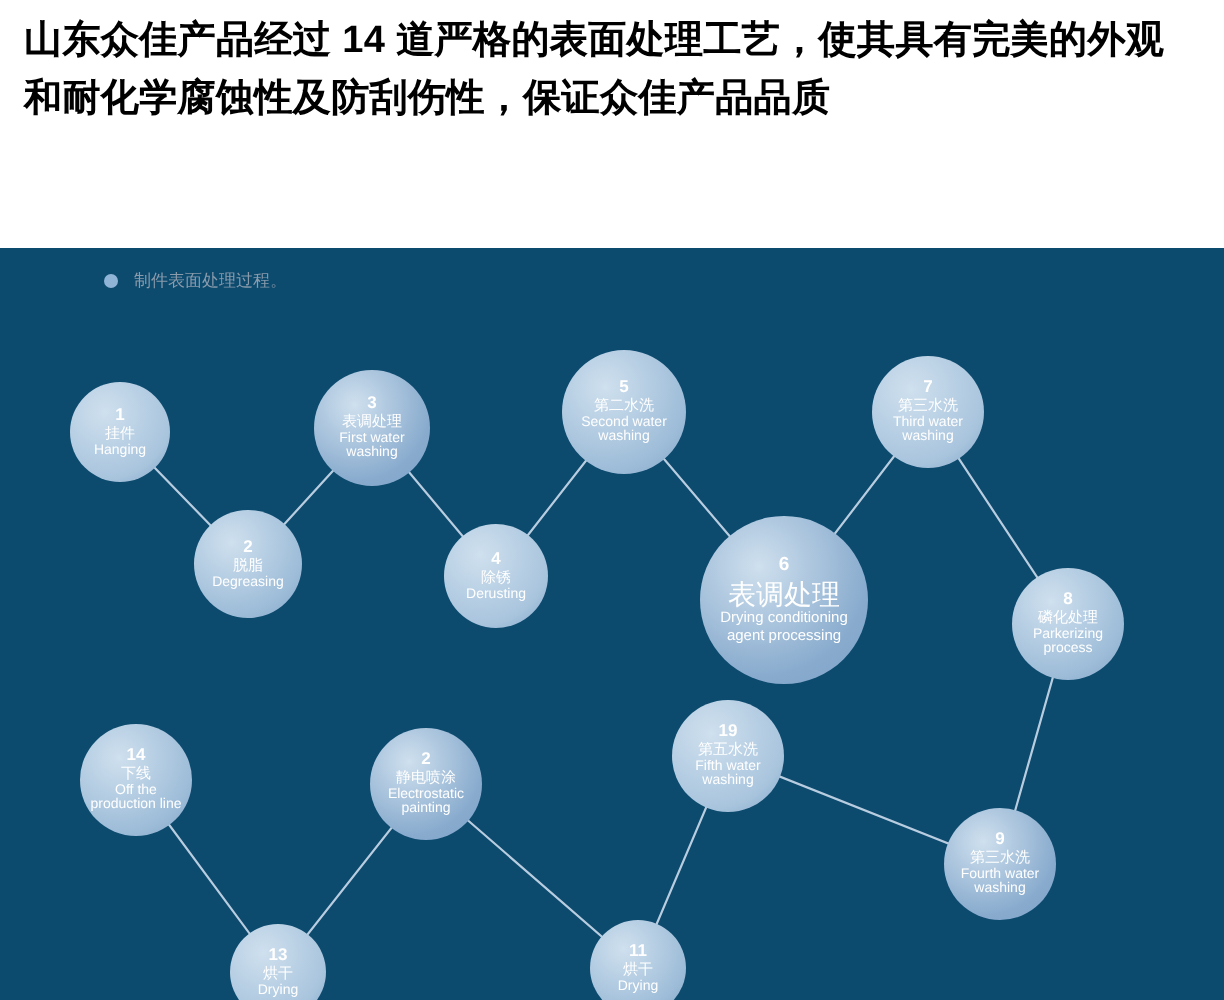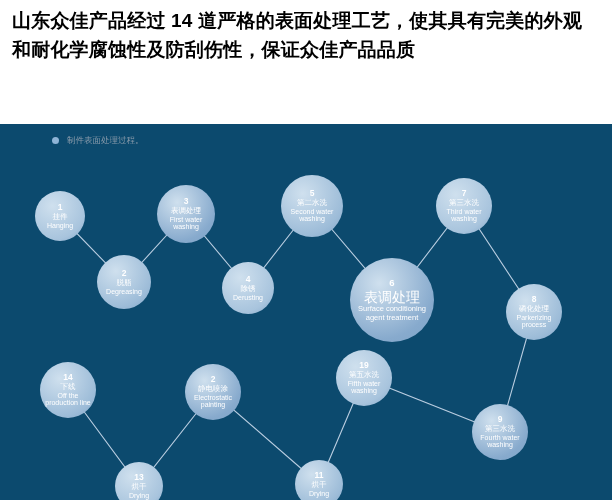--- a/index.html
+++ b/index.html
@@ -150,21 +150,21 @@
           <div class="en">Derusting</div>
         </div>
         <div class="node" style="left: 281px; top: 51px; width: 62px; height: 62px; background: radial-gradient(circle at 35% 30%, rgb(207, 224, 238) 0%, rgb(157, 188, 216) 70%, rgb(127, 164, 200) 100%); padding: 2px;">
           <div class="num">5</div>
           <div class="cn">第二水洗</div>
           <div class="en">Second water washing</div>
         </div>
         <div class="node big" style="left: 350px; top: 134px; width: 84px; height: 84px; background: radial-gradient(circle at 35% 30%, rgb(207, 224, 238) 0%, rgb(135, 170, 205) 70%, rgb(127, 164, 200) 100%); padding: 2px;">
           <div class="num">6</div>
           <div class="cn">表调处理</div>
-          <div class="en">Surface conditioning agent treatment</div>
+          <div class="en">Drying conditioning agent processing</div>
         </div>
         <div class="node" style="left: 436px; top: 54px; width: 56px; height: 56px; background: radial-gradient(circle at 35% 30%, rgb(207, 224, 238) 0%, rgb(168, 196, 221) 70%, rgb(127, 164, 200) 100%); padding: 2px;">
           <div class="num">7</div>
           <div class="cn">第三水洗</div>
           <div class="en">Third water washing</div>
         </div>
         <div class="node" style="left: 506px; top: 160px; width: 56px; height: 56px; background: radial-gradient(circle at 35% 30%, rgb(207, 224, 238) 0%, rgb(157, 188, 216) 70%, rgb(127, 164, 200) 100%); padding: 2px;">
           <div class="num">8</div>
           <div class="cn">磷化处理</div>
           <div class="en">Parkerizing process</div>

